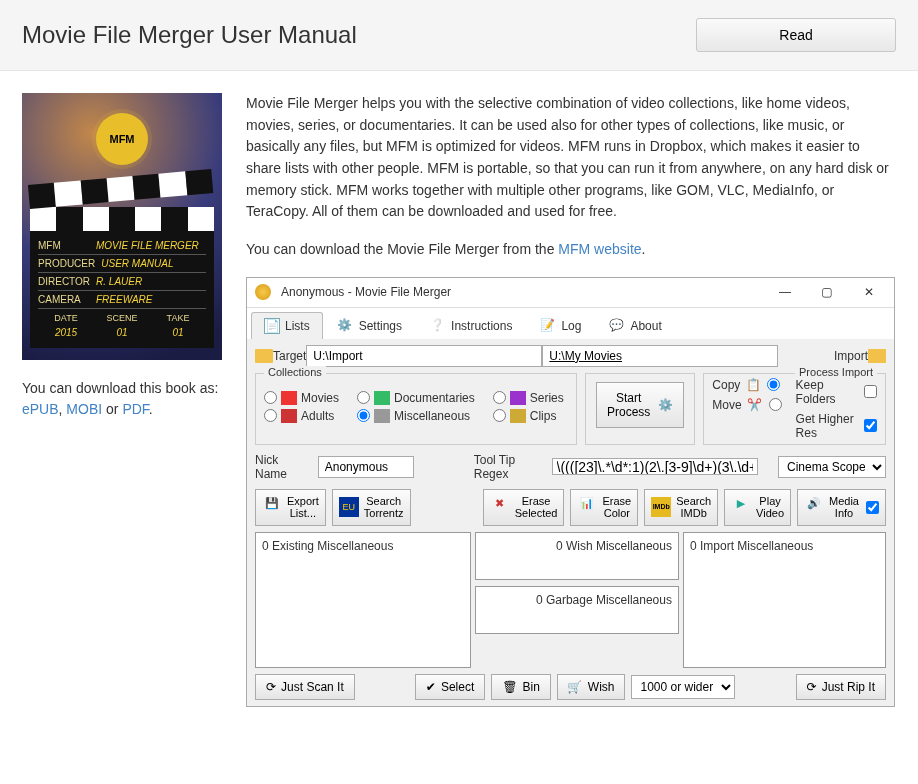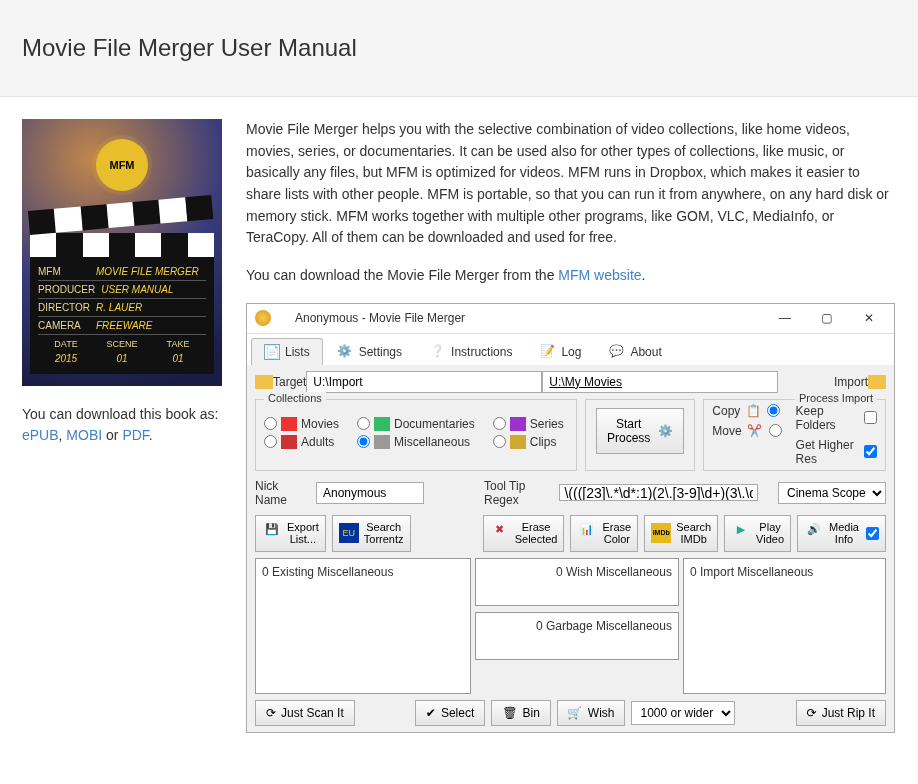--- a/index.html
+++ b/index.html
@@ -1,17 +1,17 @@
 <!DOCTYPE html>
 <html><head>
 <meta charset="utf-8">
 <style>
 * { box-sizing: border-box; margin: 0; padding: 0; }
 body { font-family: -apple-system, BlinkMacSystemFont, "Segoe UI", Helvetica, Arial, sans-serif; font-size: 14px; color: #333; background: #fff; width: 918px; }
-.header { background: #f5f5f5; border-bottom: 1px solid #e5e5e5; padding: 34px 22px; display: flex; justify-content: space-between; align-items: center; }
+.header { background: #f5f5f5; border-bottom: 1px solid #e5e5e5; padding: 18px 22px; display: flex; justify-content: space-between; align-items: center; }
 .page-title { font-size: 24px; font-weight: 400; color: #333; }
 .read-btn { background: linear-gradient(#fafafa,#e8e8e8); border: 1px solid #c8c8c8; border-radius: 3px; padding: 8px 0; width: 200px; text-align: center; font-size: 14px; cursor: pointer; }
 .content { display: flex; padding: 22px; gap: 24px; }
 .left-col { width: 200px; flex-shrink: 0; }
 .cover { width: 200px; height: 267px; background: radial-gradient(circle at 35% 15%, #c2874a 0%, #393c7b 50%, #1a1c44 90%); position: relative; overflow: hidden; }
 .badge { position: absolute; top: 20px; left: 50%; transform: translateX(-50%); width: 52px; height: 52px; background: #e8bf2a; border-radius: 50%; display: flex; align-items: center; justify-content: center; font-weight: bold; font-size: 11px; color: #000; box-shadow: 0 0 0 4px rgba(232,191,42,.15); }
 .clapper { position: absolute; top: 92px; left: 8px; right: 8px; }
 .clap-top { height: 24px; display: flex; transform: rotate(-5deg); transform-origin: left bottom; margin-bottom: -2px; }
 .clap-bottom-strip { height: 24px; display: flex; }
 .stripe { flex: 1; }
@@ -26,21 +26,21 @@
 .slate-hdr span { flex: 1; text-align: center; }
 .download-text { margin-top: 18px; font-size: 14px; color: #333; line-height: 1.5; }
 .download-text a { color: #4183c4; text-decoration: none; }
 .right-col { flex: 1; }
 .desc { line-height: 1.55; margin-bottom: 16px; color: #333; }
 .desc a { color: #4183c4; text-decoration: none; }
 
 
 .app-window { border: 1px solid #aaa; background: #f0f0f0; width: 649px; font-family: "Segoe UI", Tahoma, sans-serif; font-size: 12px; }
 .titlebar { background: #fff; height: 30px; display: flex; align-items: center; justify-content: space-between; padding: 0 4px 0 8px; border-bottom: 1px solid #ddd; }
-.tb-left { display: flex; align-items: center; gap: 24px; }
+.tb-left { display: flex; align-items: center; gap: 10px; }
 .tb-icon { width: 16px; height: 16px; background: radial-gradient(circle, #f7c948, #d89a1a); border-radius: 50%; }
 .win-ctrls { display: flex; }
 .win-ctrls span { width: 42px; height: 28px; display: flex; align-items: center; justify-content: center; font-size: 12px; cursor: pointer; font-family: sans-serif; }
 .tabs { display: flex; background: #fff; padding: 4px 4px 0; gap: 2px; }
 .tab { padding: 5px 12px; display: flex; align-items: center; gap: 5px; border: 1px solid transparent; border-bottom: none; cursor: pointer; }
 .tab.active { background: #f0f0f0; border-color: #bbb; border-radius: 3px 3px 0 0; }
 .tab-icon { width: 16px; height: 16px; display: inline-block; }
 .panel { padding: 6px 8px; }
 .target-row { display: flex; align-items: center; gap: 0; margin-bottom: 6px; }
 .folder-icon { width: 18px; height: 14px; background: #f2c14a; border-radius: 1px; }
@@ -52,41 +52,42 @@
 .coll-col { display: flex; flex-direction: column; gap: 4px; }
 .radio-row { display: flex; align-items: center; gap: 4px; font-size: 12px; }
 .radio-row input { margin: 0; }
 .clap-icon { width: 16px; height: 14px; display: inline-block; background: #888; }
 .proc-btn { border: 1px solid #aaa; background: linear-gradient(#fcfcfc,#e5e5e5); padding: 8px 10px; text-align: center; font-size: 12px; cursor: pointer; display: flex; align-items: center; gap: 8px; }
 .proc-wrap { border: 1px solid #ccc; padding: 8px 10px; position: relative; }
 .pi-col { display: flex; flex-direction: column; gap: 6px; font-size: 12px; }
 .pi-right { display: flex; flex-direction: column; gap: 6px; font-size: 12px; }
 .pi-row { display: flex; align-items: center; gap: 6px; }
 .nick-row { display: flex; align-items: center; gap: 20px; margin: 8px 0; }
-.nick-input { width: 108px; height: 22px; border: 1px solid #aaa; padding: 2px 6px; font-size: 12px; }
+.nick-input { width: 96px; height: 22px; border: 1px solid #aaa; padding: 2px 6px; font-size: 12px; }
 .regex-input { width: 280px; height: 17px; border: 1px solid #aaa; padding: 2px 4px; font-size: 14px; }
 .combo { width: 108px; height: 22px; border: 1px solid #aaa; background: #fff; font-size: 12px; padding: 2px 4px; }
 .btn-row { display: flex; gap: 6px; margin-bottom: 6px; }
 .tool-btn { border: 1px solid #aaa; background: linear-gradient(#fcfcfc,#e5e5e5); padding: 5px 6px; text-align: center; font-size: 11px; cursor: pointer; display: flex; align-items: center; gap: 5px; line-height: 1.15; }
 .tool-btn .ic { width: 20px; height: 20px; display: inline-block; }
 .lists { display: flex; gap: 4px; }
 .listbox { background: #fff; border: 1px solid #999; padding: 6px; font-size: 12px; }
 .listbox.a { width: 217px; height: 136px; }
 .listbox.b { width: 204px; height: 48px; text-align: right; }
 .listbox.c { width: 204px; height: 136px; }
 .midcol { display: flex; flex-direction: column; gap: 6px; }
 .bottom-row { display: flex; gap: 6px; margin-top: 6px; align-items: center; }
 .bot-btn { border: 1px solid #aaa; background: linear-gradient(#fcfcfc,#e5e5e5); padding: 5px 10px; font-size: 12px; cursor: pointer; display: flex; align-items: center; gap: 5px; }
 .bot-combo { height: 24px; width: 104px; border: 1px solid #aaa; background: #fff; font-size: 12px; padding: 2px 4px; }
 </style>
 </head>
 <body>
 
 <div class="header">
   <h1 class="page-title">Movie File Merger User Manual</h1>
+  <button class="read-btn">Read</button>
 </div>
 
 <div class="content">
   <div class="left-col">
     <div class="cover">
       <div class="badge">
         <span>MFM</span>
       </div>
       <div class="clapper">
         <div class="clap-top">

